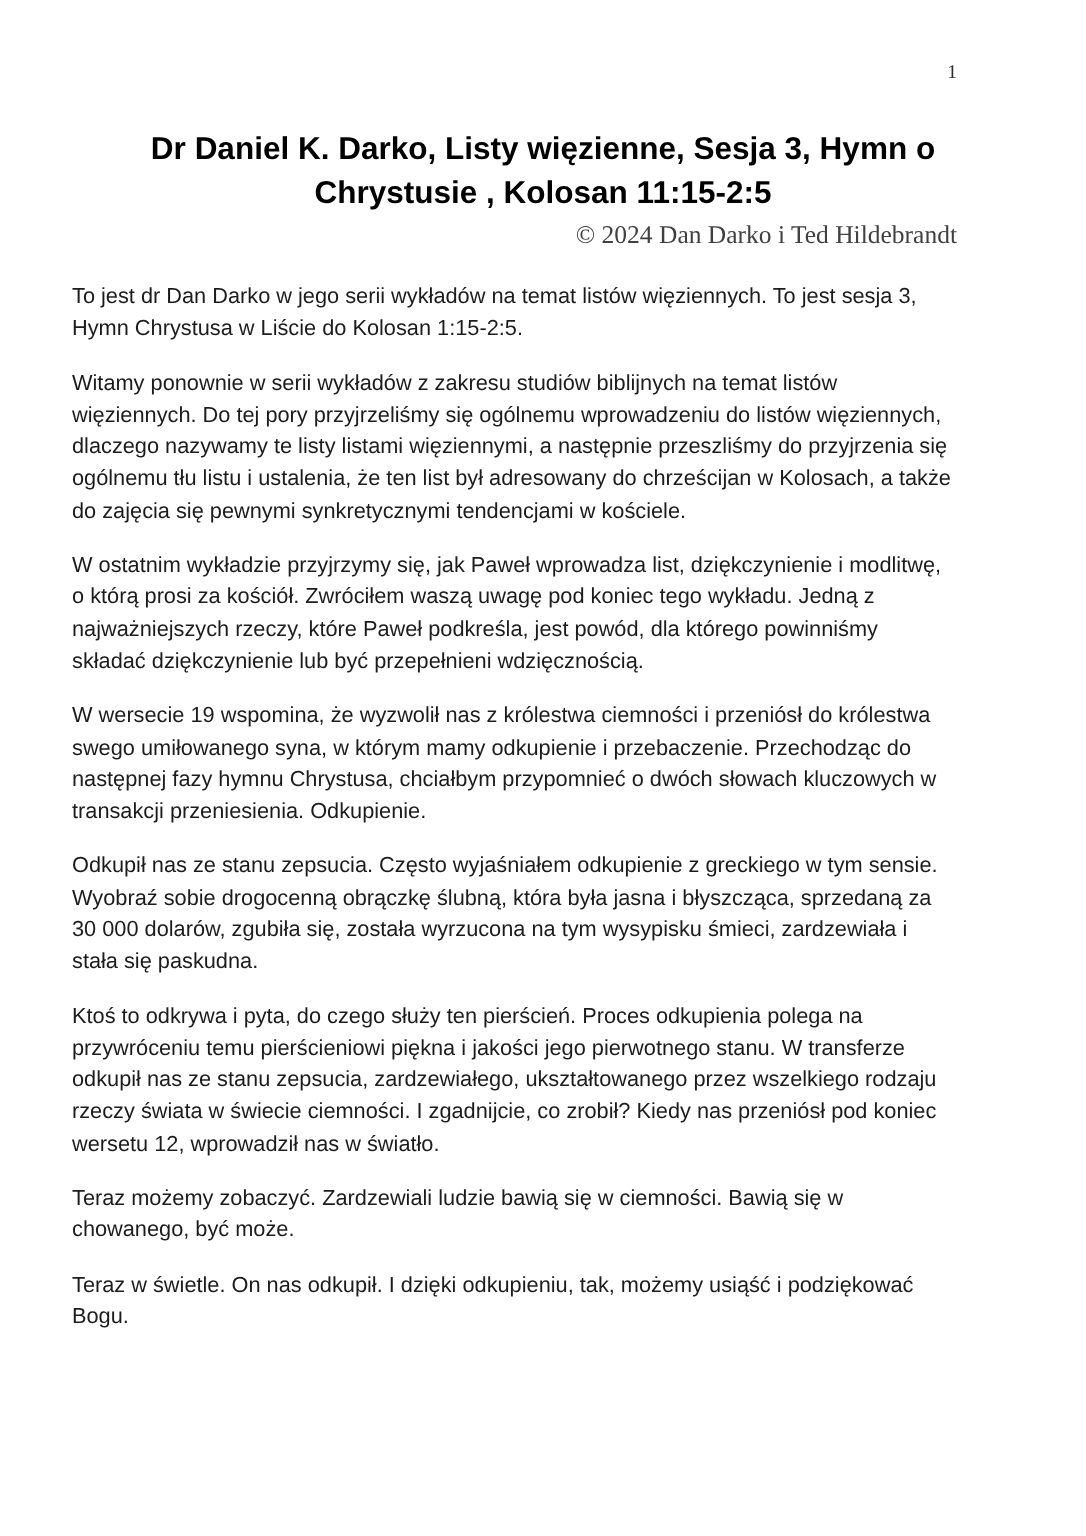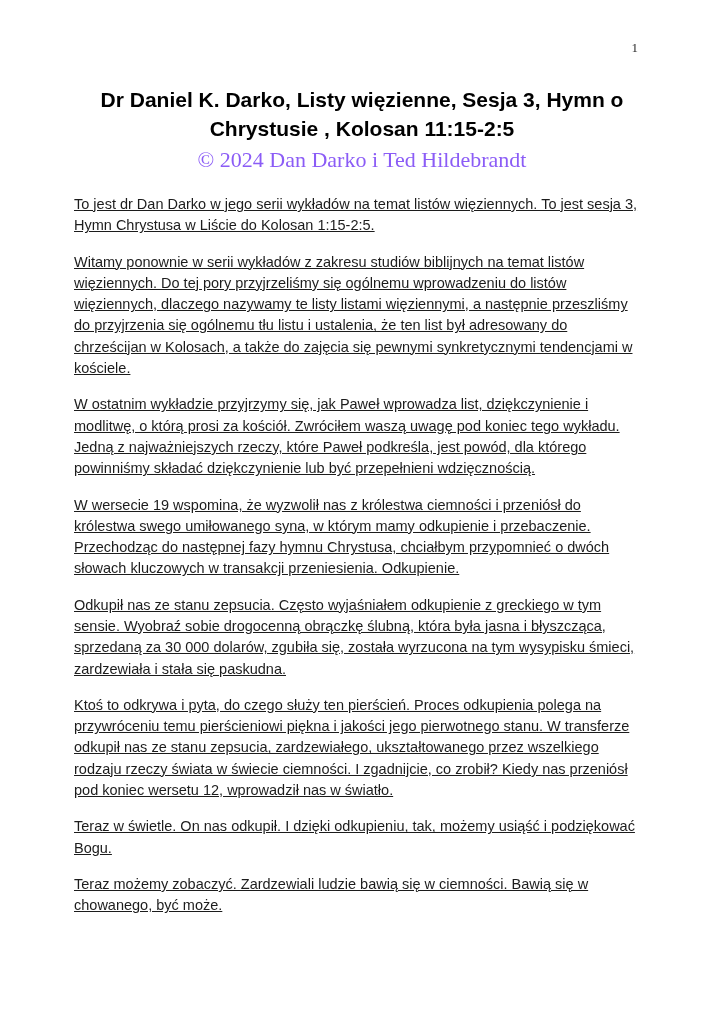--- a/index.html
+++ b/index.html
@@ -27,28 +27,27 @@
   .doc-title {
     margin: 86px 58px 2px 58px;
     text-align: center;
     font-size: 21px;
     line-height: 1.38;
     font-weight: bold;
     color: #000000;
   }
   .copyright {
     margin: 3px 86px 0 86px;
-    text-align: center;
+    text-align: right;
     font-family: "Liberation Serif", serif;
-    font-size: 22px;
-    color: #8b5cf6;
+    font-size: 17px;
+    color: #404040;
   }
   .doc-body {
-    margin: 21px 86px 0 74px;
-    text-decoration: underline;
+    margin: 21px 86px 0 48px;
   }
   .doc-body p {
     margin: 0 0 15px 0;
     font-size: 14.5px;
     line-height: 21.3px;
     text-align: left;
     color: #1c1c1c;
   }
 </style>
 </head>
@@ -62,17 +61,17 @@
 
   <div class="copyright">© 2024 Dan Darko i Ted Hildebrandt</div>
 
   <div class="doc-body">
     <p>To jest dr Dan Darko w jego serii wykładów na temat listów więziennych. To jest sesja 3, Hymn Chrystusa w Liście do Kolosan 1:15-2:5.</p>
     <p>Witamy ponownie w serii wykładów z zakresu studiów biblijnych na temat listów więziennych. Do tej pory przyjrzeliśmy się ogólnemu wprowadzeniu do listów więziennych, dlaczego nazywamy te listy listami więziennymi, a następnie przeszliśmy do przyjrzenia się ogólnemu tłu listu i ustalenia, że ten list był adresowany do chrześcijan w Kolosach, a także do zajęcia się pewnymi synkretycznymi tendencjami w kościele.</p>
     <p>W ostatnim wykładzie przyjrzymy się, jak Paweł wprowadza list, dziękczynienie i modlitwę, o którą prosi za kościół. Zwróciłem waszą uwagę pod koniec tego wykładu. Jedną z najważniejszych rzeczy, które Paweł podkreśla, jest powód, dla którego powinniśmy składać dziękczynienie lub być przepełnieni wdzięcznością.</p>
     <p>W wersecie 19 wspomina, że wyzwolił nas z królestwa ciemności i przeniósł do królestwa swego umiłowanego syna, w którym mamy odkupienie i przebaczenie. Przechodząc do następnej fazy hymnu Chrystusa, chciałbym przypomnieć o dwóch słowach kluczowych w transakcji przeniesienia. Odkupienie.</p>
     <p>Odkupił nas ze stanu zepsucia. Często wyjaśniałem odkupienie z greckiego w tym sensie. Wyobraź sobie drogocenną obrączkę ślubną, która była jasna i błyszcząca, sprzedaną za 30 000 dolarów, zgubiła się, została wyrzucona na tym wysypisku śmieci, zardzewiała i stała się paskudna.</p>
     <p>Ktoś to odkrywa i pyta, do czego służy ten pierścień. Proces odkupienia polega na przywróceniu temu pierścieniowi piękna i jakości jego pierwotnego stanu. W transferze odkupił nas ze stanu zepsucia, zardzewiałego, ukształtowanego przez wszelkiego rodzaju rzeczy świata w świecie ciemności. I zgadnijcie, co zrobił? Kiedy nas przeniósł pod koniec wersetu 12, wprowadził nas w światło.</p>
+    <p>Teraz możemy zobaczyć. Zardzewiali ludzie bawią się w ciemności. Bawią się w chowanego, być może.</p>
     <p>Teraz w świetle. On nas odkupił. I dzięki odkupieniu, tak, możemy usiąść i podziękować Bogu.</p>
-    <p>Teraz możemy zobaczyć. Zardzewiali ludzie bawią się w ciemności. Bawią się w chowanego, być może.</p>
   </div>
 
 </div>
 
 </body></html>

